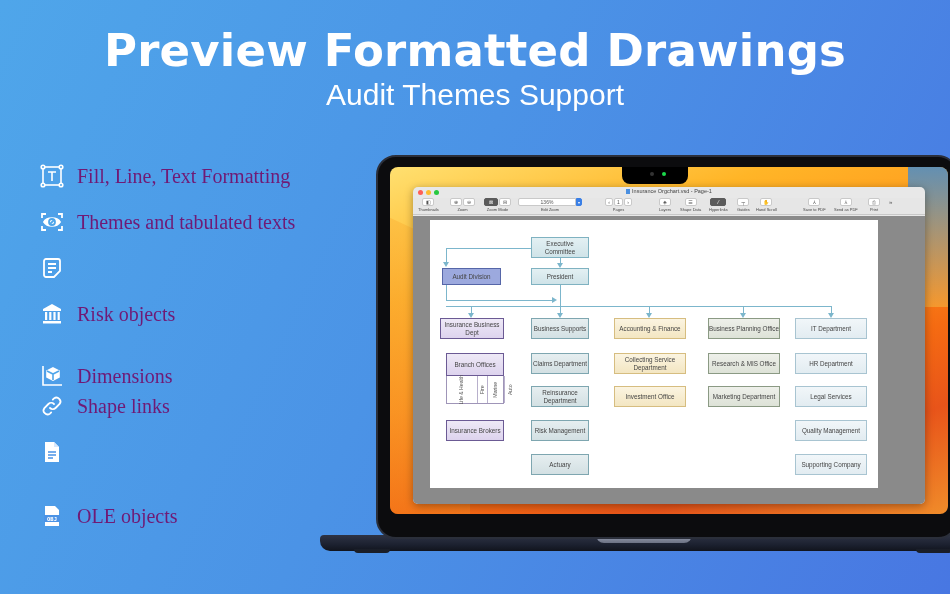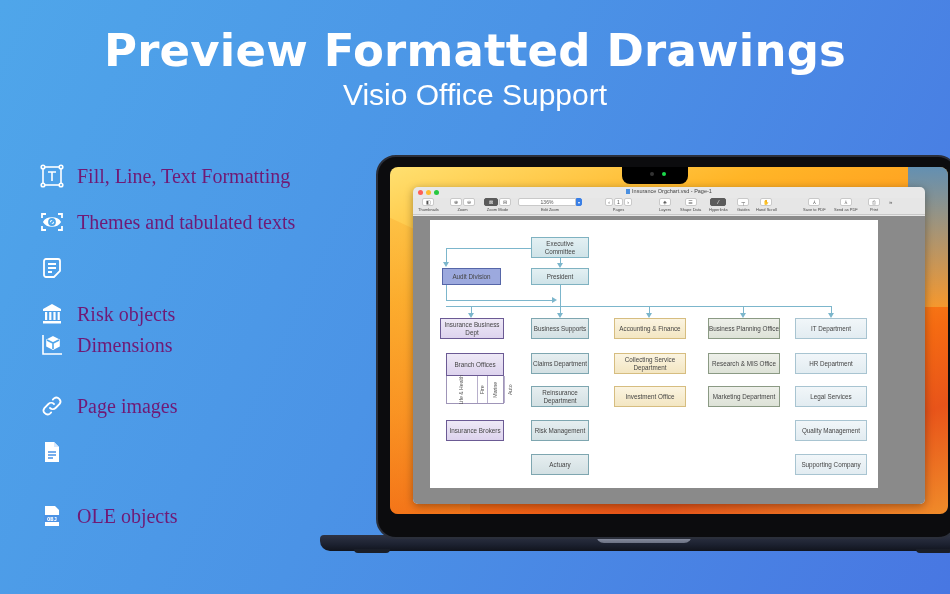--- a/index.html
+++ b/index.html
@@ -51,21 +51,21 @@
 .arr-r{position:absolute;width:0;height:0;border-top:3px solid transparent;border-bottom:3px solid transparent;border-left:5px solid #7cb6cc}
 .sub{position:absolute;display:flex;border:1px solid #9f95b8;border-top:none;background:#fff}
 .sub div{flex:1;border-right:1px solid #b8b0cc;display:flex;align-items:center;justify-content:center}
 .sub div:last-child{border-right:none}
 .sub span{transform:rotate(-90deg);font-size:5.2px;color:#555;white-space:nowrap;line-height:5.5px;text-align:center}
 </style>
 </head>
 <body>
 
 <div class="hero-title">Preview Formatted Drawings</div>
-<div class="hero-sub">Visio Office Support</div>
+<div class="hero-sub">Audit Themes Support</div>
 
 <div class="features">
   <div class="feat" style="top:4px">
     <span class="ic">
       <svg width="24" height="24" viewBox="0 0 24 24" fill="none" stroke="#fff" stroke-width="1.6">
           <rect x="3" y="3" width="18" height="18"></rect>
           <circle cx="3" cy="3" r="1.8" fill="#4fa6ea"></circle>
           <circle cx="21" cy="3" r="1.8" fill="#4fa6ea"></circle>
           <circle cx="3" cy="21" r="1.8" fill="#4fa6ea"></circle>
           <circle cx="21" cy="21" r="1.8" fill="#4fa6ea"></circle>
@@ -99,38 +99,38 @@
           <path d="M12 2L3 7v2h18V7z"></path>
           <rect x="5" y="10" width="2.2" height="8"></rect>
           <rect x="9.2" y="10" width="2.2" height="8"></rect>
           <rect x="13.4" y="10" width="2.2" height="8"></rect>
           <rect x="17.6" y="10" width="2.2" height="8"></rect>
           <rect x="3" y="19" width="18" height="2.5"></rect>
         </svg>
     </span>
     <span class="lbl">Risk objects</span>
   </div>
-  <div class="feat" style="top:173px">
+  <div class="feat" style="top:204px">
     <span class="ic">
       <svg width="24" height="24" viewBox="0 0 24 24" fill="none" stroke="#fff" stroke-width="1.6">
           <path d="M3 2v19h19"></path>
           <path d="M13 4l6 3v6l-6 3-6-3V7z" fill="#fff"></path>
           <path d="M7 7l6 3 6-3M13 10v6" stroke="#4fa6ea"></path>
         </svg>
     </span>
     <span class="lbl">Dimensions</span>
   </div>
   <div class="feat" style="top:234px">
     <span class="ic">
       <svg width="24" height="24" viewBox="0 0 24 24" fill="none" stroke="#fff" stroke-width="1.8" stroke-linecap="round">
           <path d="M10 14a4 4 0 0 0 5.6 0l4-4a4 4 0 0 0-5.6-5.6l-1.2 1.2"></path>
           <path d="M14 10a4 4 0 0 0-5.6 0l-4 4a4 4 0 0 0 5.6 5.6l1.2-1.2"></path>
         </svg>
     </span>
-    <span class="lbl">Page images</span>
+    <span class="lbl">Shape links</span>
   </div>
   <div class="feat" style="top:280px">
     <span class="ic">
       <svg width="24" height="24" viewBox="0 0 24 24">
           <path d="M5 2h9l5 5v15H5z" fill="#fff"></path>
           <path d="M14 2v5h5" fill="#d8e8fb"></path>
           <path d="M8 12h8M8 15h8M8 18h5" stroke="#4b93e6" stroke-width="1.4"></path>
         </svg>
     </span>
   </div>

